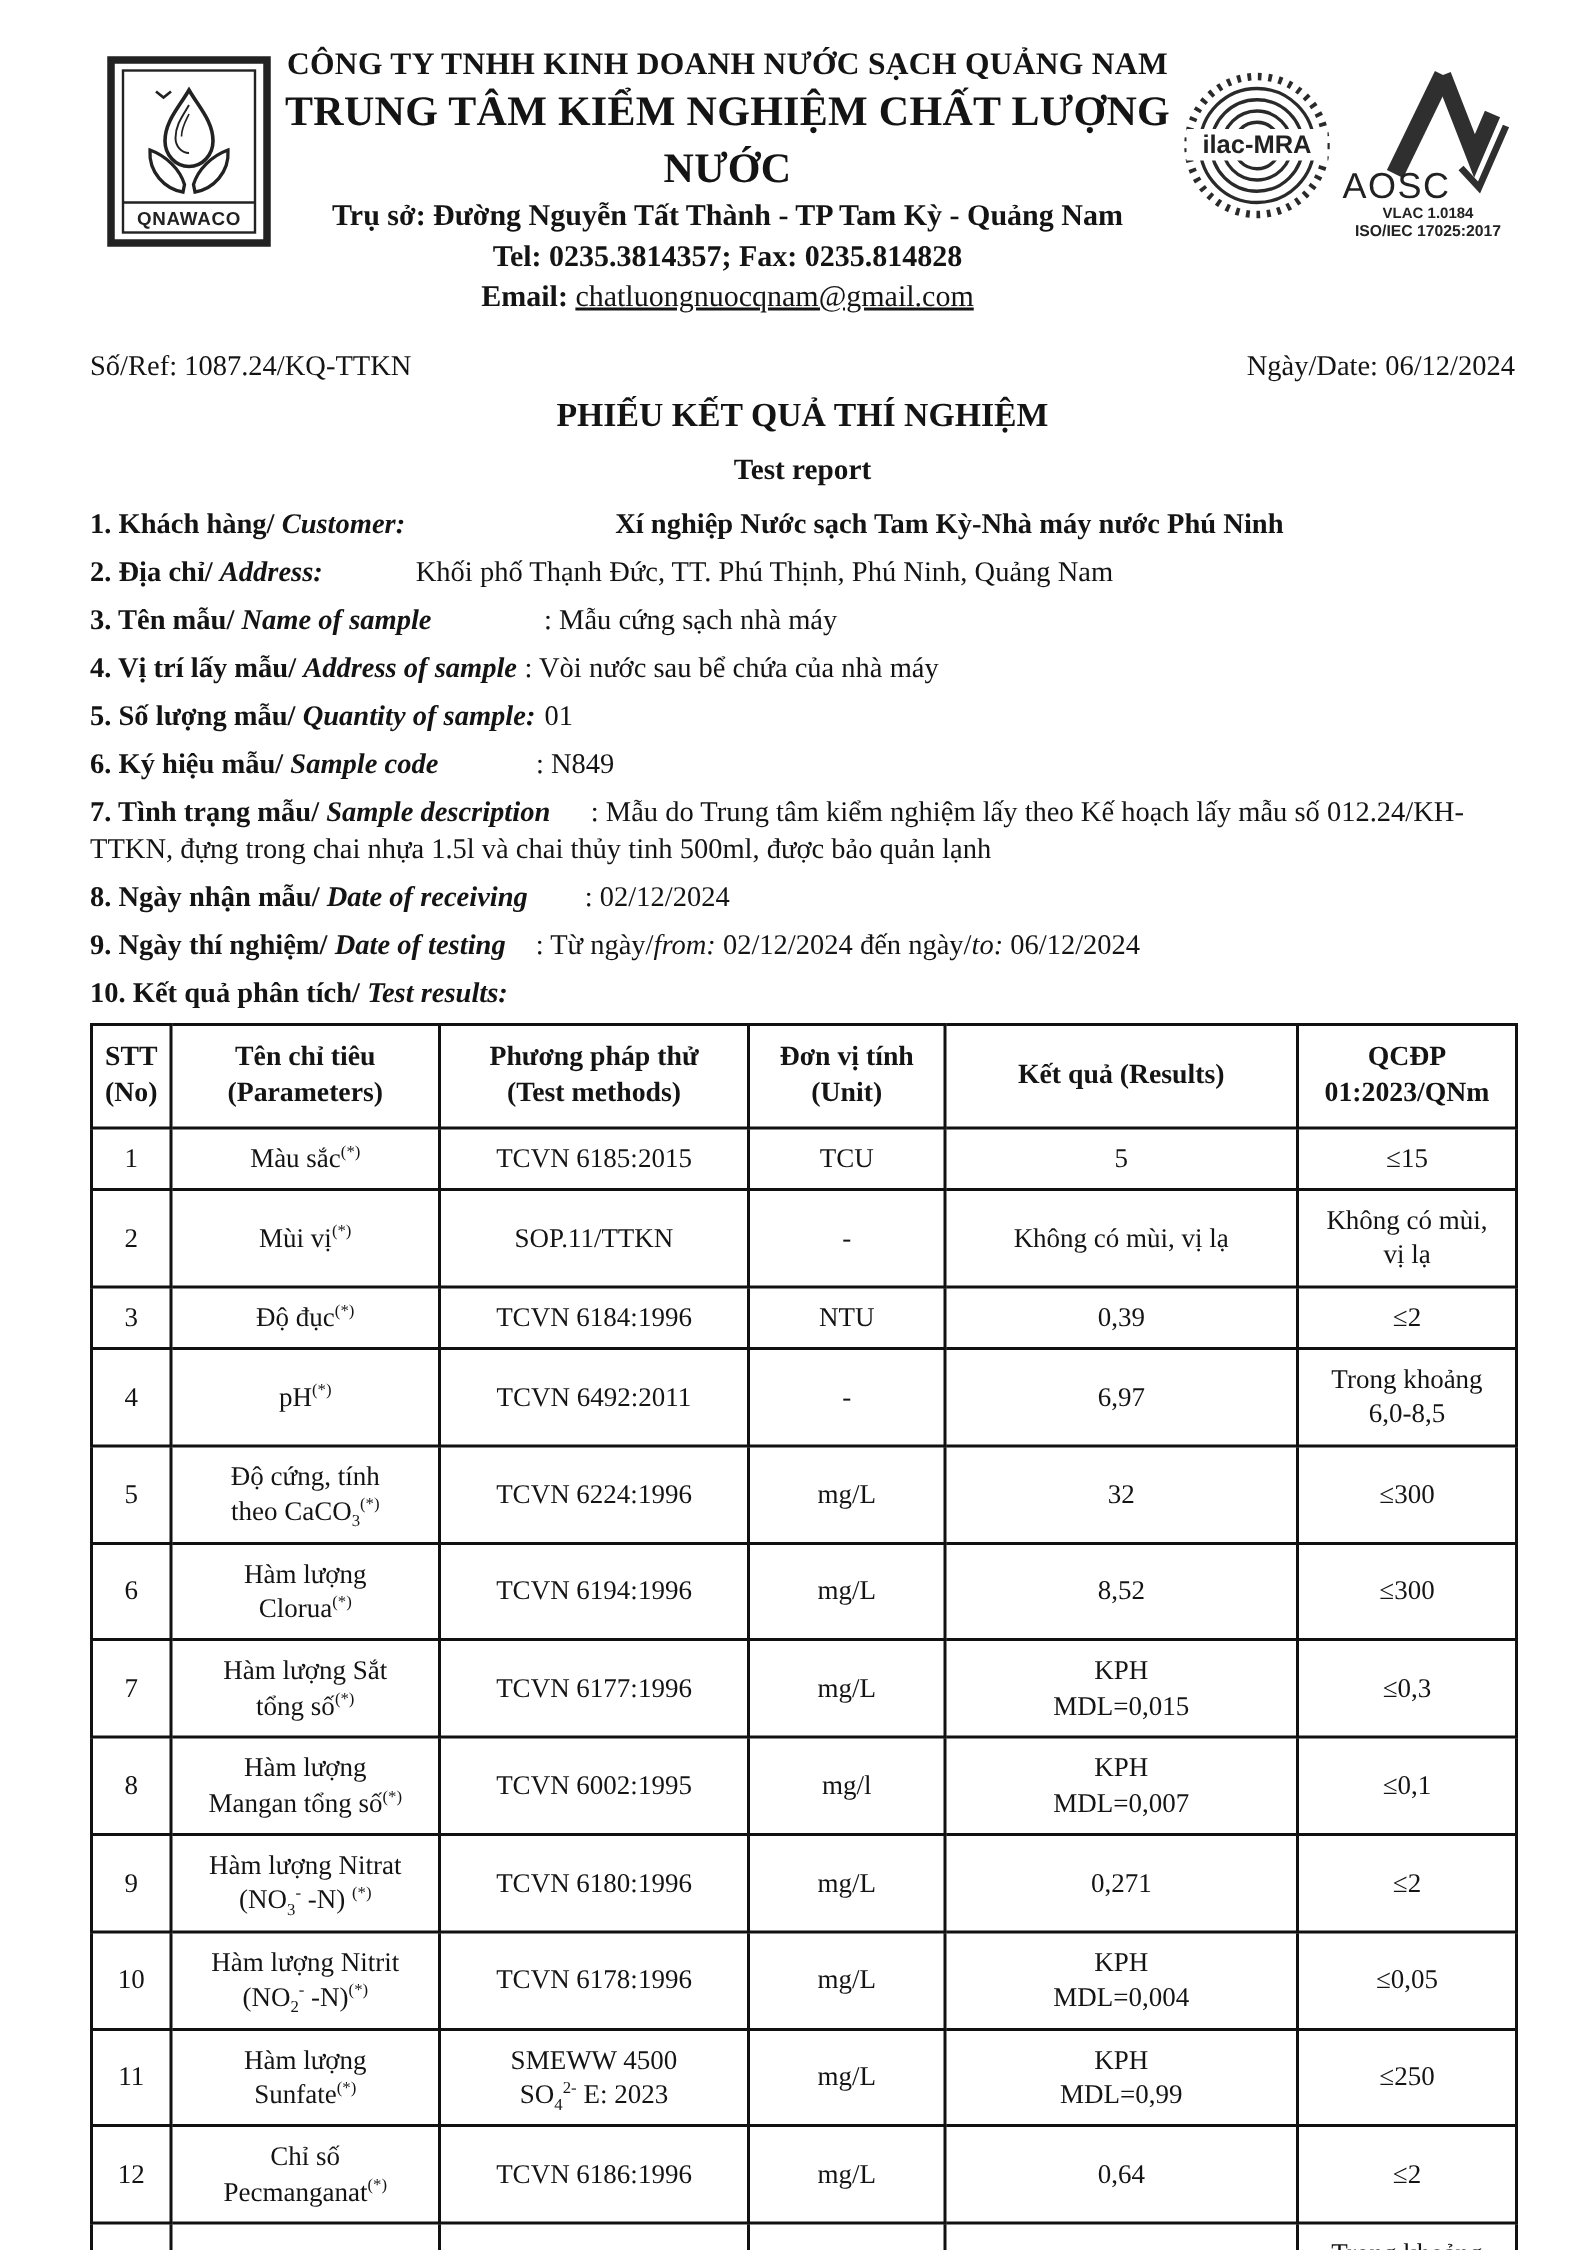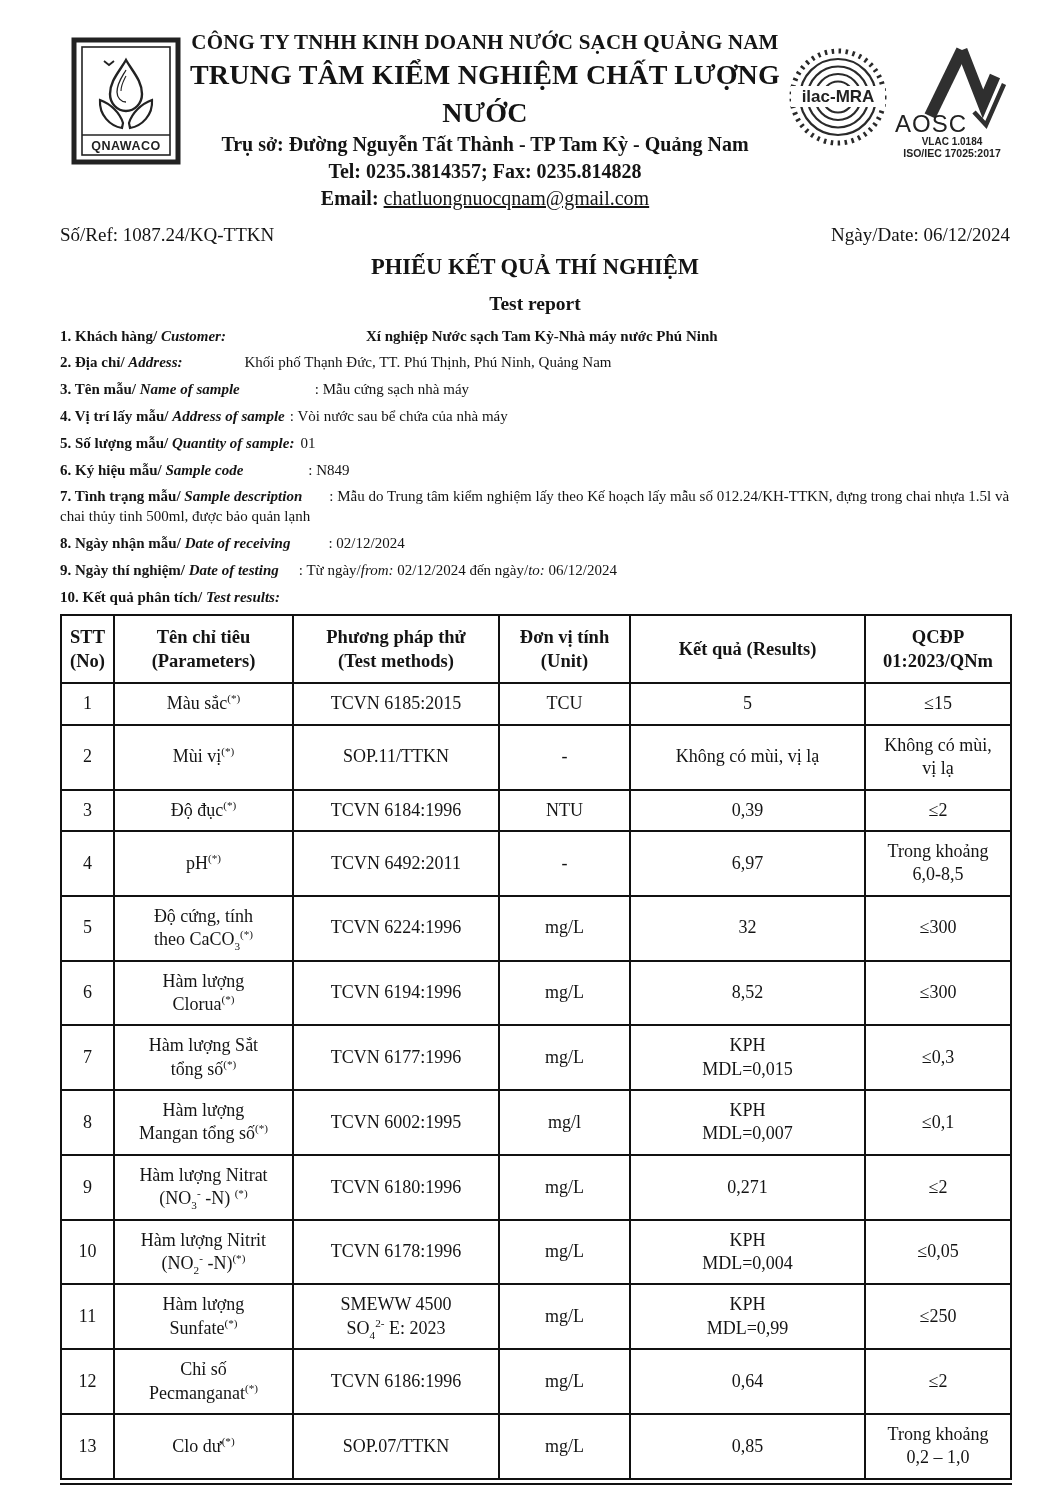--- a/index.html
+++ b/index.html
@@ -11,25 +11,25 @@
   
   .hdr{display:flex;align-items:flex-start;}
   .hdr-logo{flex:0 0 122px;padding-top:10px;text-align:right;}
   .hdr-center{flex:1;text-align:center;line-height:1.34;padding-top:2px;}
   .org1{font-size:21px;font-weight:bold;letter-spacing:.2px;}
   .org2{font-size:28px;font-weight:bold;letter-spacing:.2px;}
   .org3{font-size:20px;font-weight:bold;}
   .email-addr{font-weight:normal;text-decoration:underline;}
   .hdr-certs{flex:0 0 212px;display:flex;align-items:flex-start;gap:2px;padding-top:16px;}
   
-  .ref-row{display:flex;justify-content:space-between;font-size:19px;margin-top:12px;}
+  .ref-row{display:flex;justify-content:space-between;font-size:19px;margin-top:22px;}
   h1.title{margin:8px 0 0;text-align:center;font-size:22.5px;font-weight:bold;}
   h2.subtitle{margin:13px 0 12px;text-align:center;font-size:19.5px;font-weight:bold;}
   
-  .info-item{font-size:15px;line-height:1.32;margin:0 0 7px;}
+  .info-item{font-size:19px;line-height:1.32;margin:0 0 7px;}
   .info-item .vi{font-weight:bold;}
   .info-item .en{font-weight:bold;font-style:italic;}
   .info-item .gap{display:inline-block;height:1px;}
   
   table.results{
     width:100%;table-layout:fixed;border-collapse:collapse;margin-top:4px;
     border:2.5px solid #111;border-bottom:7px double #111;font-size:18px;
   }
   table.results th,table.results td{
     border:2px solid #111;text-align:center;vertical-align:middle;

